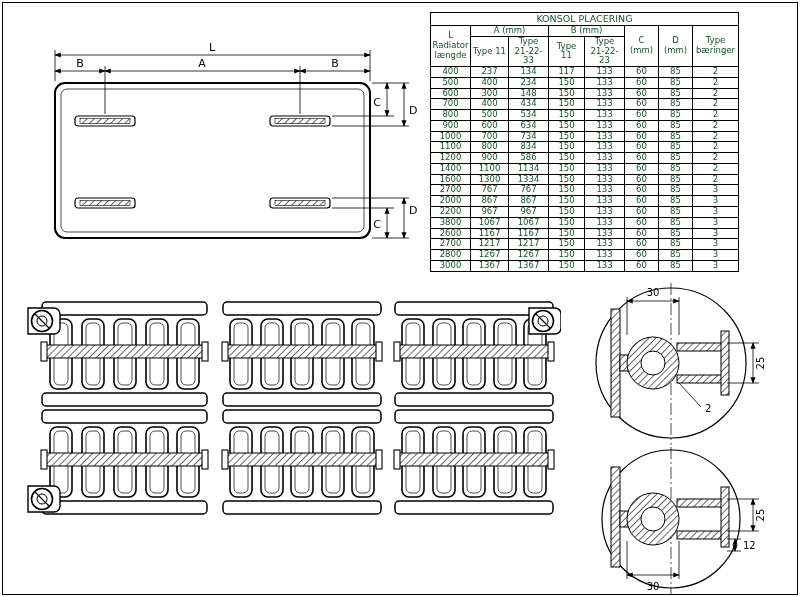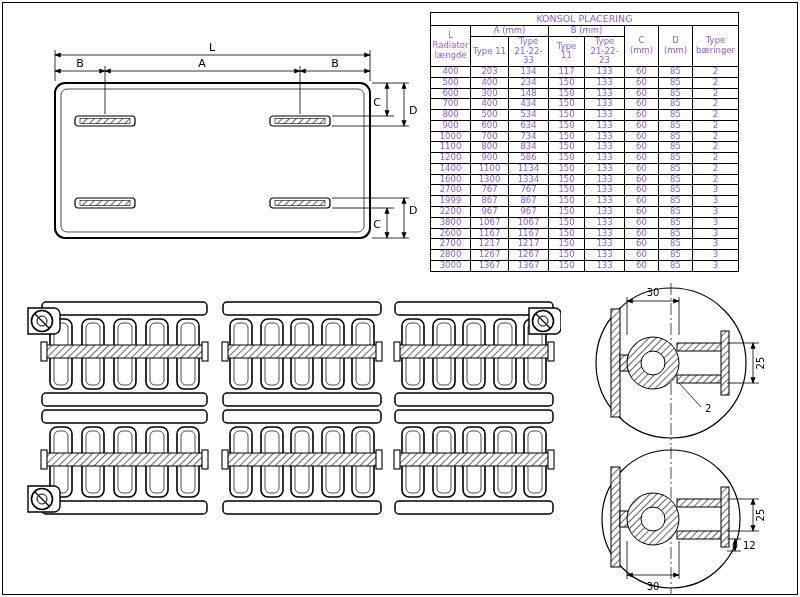--- a/index.html
+++ b/index.html
@@ -2,21 +2,21 @@
 <html><head>
 <meta charset="utf-8">
 <style>
   * { box-sizing: border-box; margin: 0; padding: 0; }
   html,body { width:800px; height:597px; background:#fff; font-family:"DejaVu Sans", sans-serif; overflow:hidden; }
   #page { position:relative; width:800px; height:597px; background:#fff; }
   .frame { position:absolute; inset:2px; border:1px solid #000; pointer-events:none; }
   .abs { position:absolute; }
 
   
-  .konsol-table { position:absolute; left:430px; top:12px; border-collapse:collapse; table-layout:fixed; color:#8b5cf6; }
+  .konsol-table { position:absolute; left:430px; top:12px; border-collapse:collapse; table-layout:fixed; color:#14532d; }
   .konsol-table th, .konsol-table td {
     border:1px solid #000; text-align:center; vertical-align:middle;
     padding:0 1px; font-weight:normal; white-space:pre-line; line-height:1.15; font-size:8.5px;
   }
   .konsol-table td { height:10.5px; }
   .konsol-table .title-cell { font-size:9.5px; height:13px; }
 
   
   svg text { font-family:"DejaVu Sans", sans-serif; fill:#000; }
   .dim line, .dim2 line { stroke:#000; stroke-width:0.8; }
@@ -140,21 +140,21 @@
         <th>Type
 21-22-33</th>
         <th>Type 11</th>
         <th>Type
 21-22-23</th>
       </tr>
     </thead>
     <tbody id="konsol-tbody">
         <tr>
           <td>400</td>
-          <td>203</td>
+          <td>237</td>
           <td>134</td>
           <td>117</td>
           <td>133</td>
           <td>60</td>
           <td>85</td>
           <td>2</td>
         </tr>
         <tr>
           <td>500</td>
           <td>400</td>
@@ -259,21 +259,21 @@
           <td>2700</td>
           <td>767</td>
           <td>767</td>
           <td>150</td>
           <td>133</td>
           <td>60</td>
           <td>85</td>
           <td>3</td>
         </tr>
         <tr>
-          <td>1999</td>
+          <td>2000</td>
           <td>867</td>
           <td>867</td>
           <td>150</td>
           <td>133</td>
           <td>60</td>
           <td>85</td>
           <td>3</td>
         </tr>
         <tr>
           <td>2200</td>

